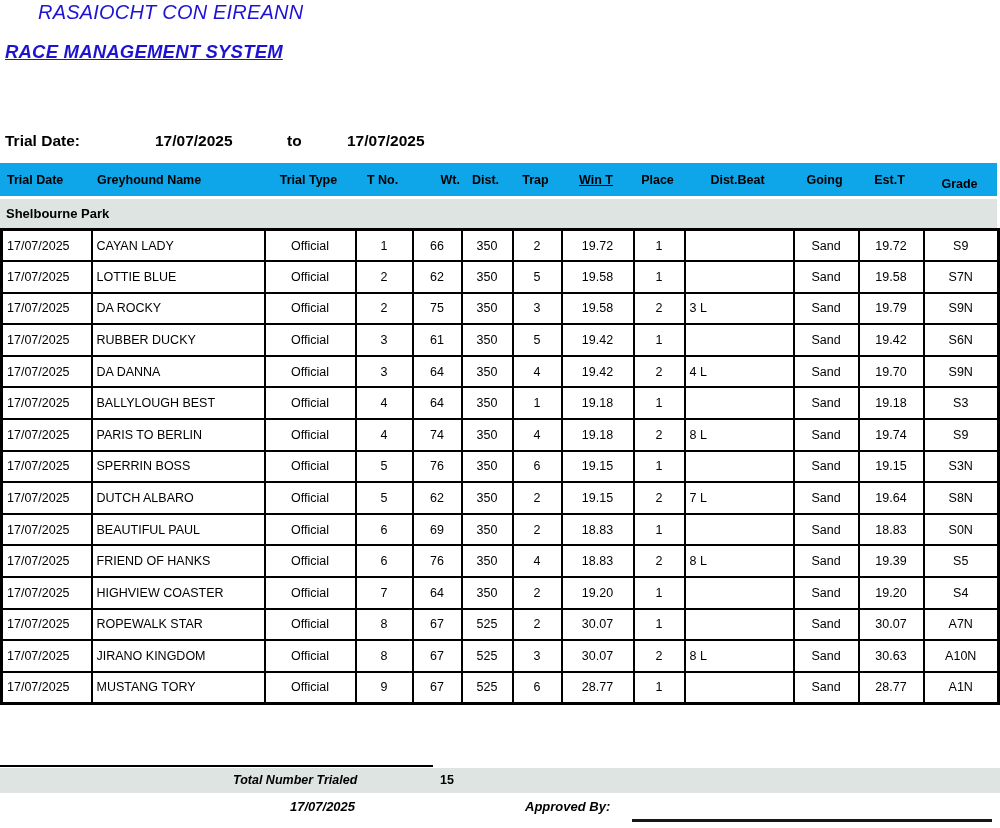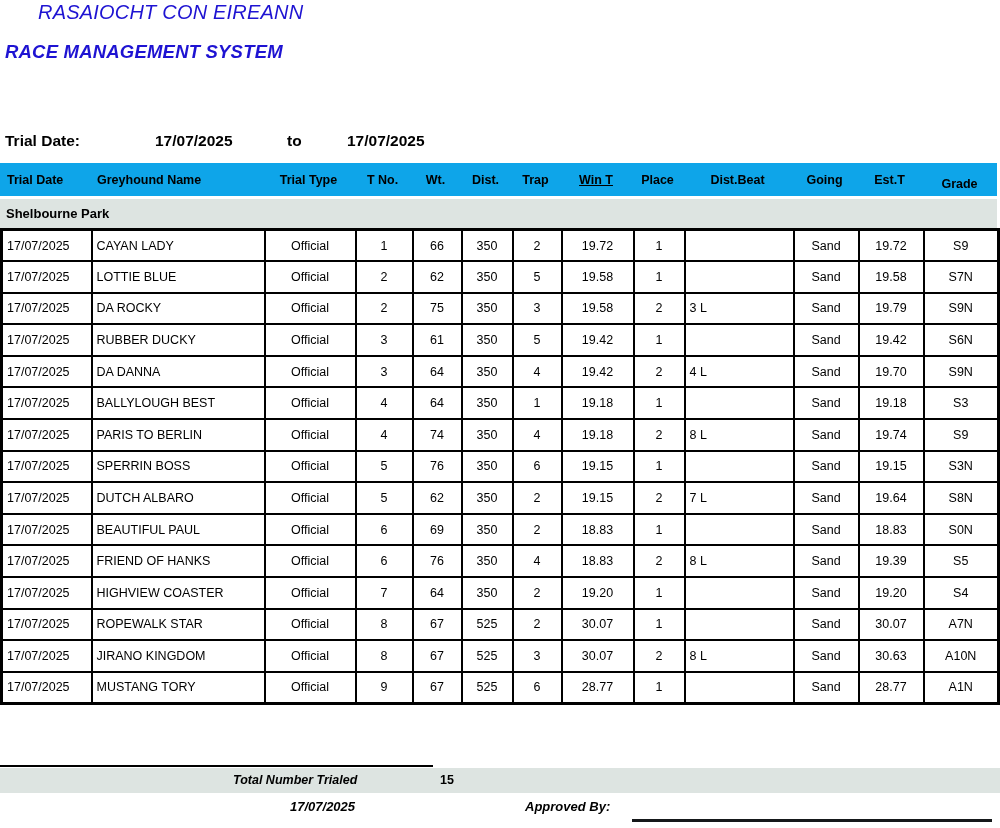--- a/index.html
+++ b/index.html
@@ -1,21 +1,21 @@
 <!DOCTYPE html>
 <html><head>
 <meta charset="utf-8">
 <style>
   html,body{margin:0;padding:0;background:#ffffff;}
   body{width:1000px;height:828px;font-family:"Liberation Sans",sans-serif;color:#000;}
   .page{position:relative;width:1000px;height:828px;overflow:hidden;background:#fff;}
 
   
   .org-title{position:absolute;left:14px;top:1px;font-size:20px;font-weight:normal;font-style:italic;color:#1e13d2;letter-spacing:0.2px;margin-left:24px;}
-  .system-title{position:absolute;left:5px;top:41px;font-size:18.5px;font-weight:bold;font-style:italic;color:#1e13d2;letter-spacing:0.2px;}
+  .system-title{position:absolute;left:5px;top:41px;font-size:18.5px;font-weight:bold;font-style:italic;color:#1e13d2;text-decoration:underline;letter-spacing:0.2px;}
   .report-title{position:absolute;left:5px;top:82px;font-size:18.5px;font-weight:bold;font-style:italic;color:#1e13d2;text-decoration:underline;letter-spacing:0.2px;}
 
   .date-line{position:absolute;left:0;top:132px;width:100%;height:22px;font-size:15.5px;font-weight:bold;}
   .date-line span{position:absolute;top:0;}
   .dl-label{left:5px;}
   .dl-from{left:155px;}
   .dl-word{left:287px;}
   .dl-to{left:347px;}
 
   
@@ -57,21 +57,21 @@
     <span class="dl-from">17/07/2025</span>
     <span class="dl-word">to</span>
     <span class="dl-to">17/07/2025</span>
   </div>
 
   <div class="thead-band" id="thead-band">
       <div class="hc left" style="width: 90px;">Trial Date</div>
       <div class="hc left" style="width: 173px;">Greyhound Name</div>
       <div class="hc" style="width: 91px;">Trial Type</div>
       <div class="hc" style="width: 57px;">T No.</div>
-      <div class="hc" style="width: 49px;">Wt.</div>
+      <div class="hc" style="width: 49px; text-align: right;">Wt.</div>
       <div class="hc" style="width: 51px;">Dist.</div>
       <div class="hc" style="width: 49px;">Trap</div>
       <div class="hc" style="width: 72px; text-decoration: underline;">Win T</div>
       <div class="hc" style="width: 51px;">Place</div>
       <div class="hc" style="width: 109px;">Dist.Beat</div>
       <div class="hc" style="width: 65px;">Going</div>
       <div class="hc" style="width: 65px;">Est.T</div>
       <div class="hc" style="width: 75px; margin-top: 9px;">Grade</div>
     </div>
 

